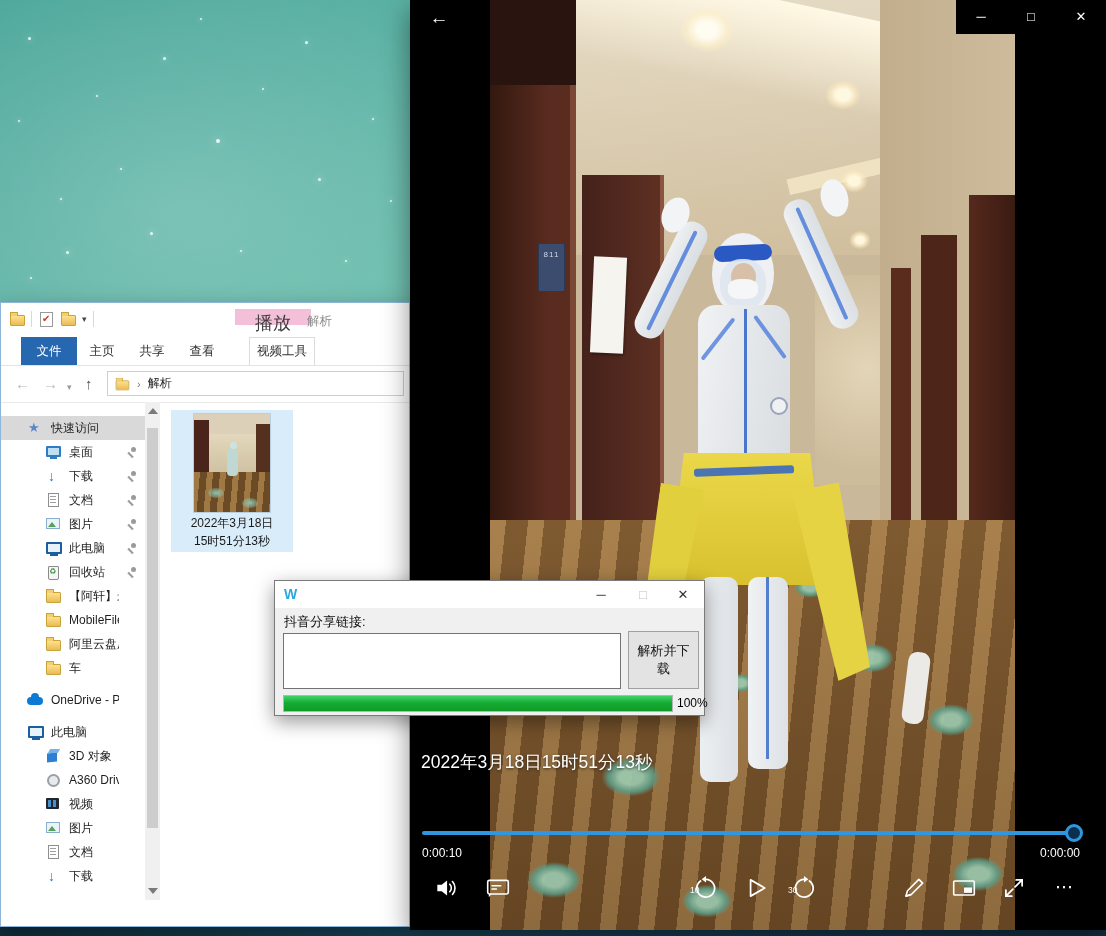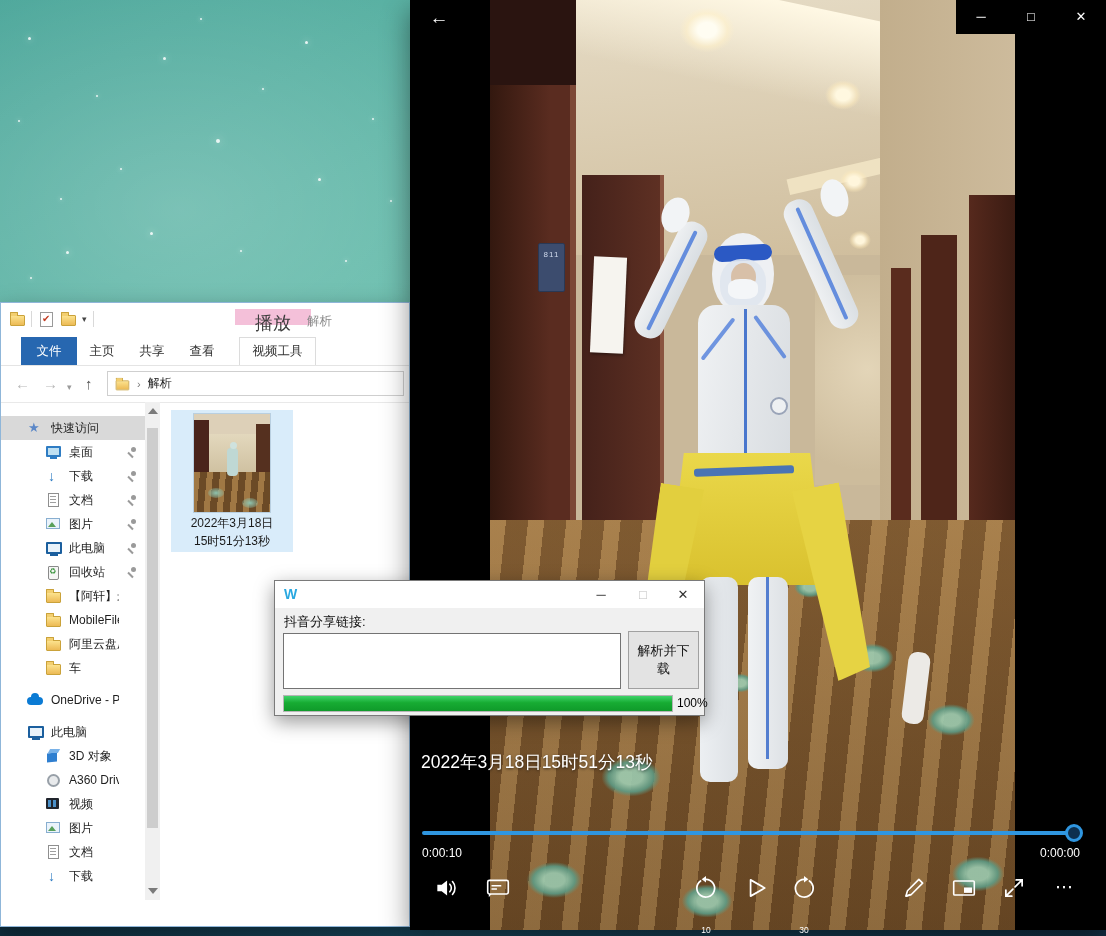--- a/index.html
+++ b/index.html
@@ -18,21 +18,21 @@
   #ex-titlebar{position:relative;height:34px;background:#fff;}
   .qat{position:absolute;left:8px;top:8px;display:flex;align-items:center;gap:6px;}
   .vsep{width:1px;height:16px;background:#d9d9d9;}
   .caret{font-size:9px;color:#444;line-height:16px;}
   #ctx-label{position:absolute;left:220px;top:6px;width:76px;height:16px;background:#f4c0d9;
     color:#3c3c3c;font-size:18px;text-align:center;line-height:28px;margin-left:14px;}
   #win-title{position:absolute;left:306px;top:10px;color:#8a8a8a;font-size:12.5px;}
   #ex-tabs{position:relative;height:28px;display:flex;align-items:stretch;border-bottom:1px solid #e4e4e4;}
   .tab{font-size:12.5px;color:#333;display:flex;align-items:center;justify-content:center;width:50px;}
   .t-file{background:#2767b0;color:#fff;width:56px;margin-left:20px;}
-  .t-ctx{width:77px;margin-left:12px;border:1px solid #dcdcdc;border-bottom:none;background:#fff;box-sizing:border-box;}
+  .t-ctx{width:66px;margin-left:22px;border:1px solid #dcdcdc;border-bottom:none;background:#fff;box-sizing:border-box;}
   #ex-nav{position:relative;height:36px;border-bottom:1px solid #e9e9e9;}
   .navg{position:absolute;top:7px;font-size:15px;line-height:22px;}
   #addrbox{position:absolute;left:106px;right:5px;top:5px;height:25px;border:1px solid #cfcfcf;background:#fff;
     display:flex;align-items:center;padding-left:6px;gap:7px;box-sizing:border-box;}
   #addrbox .chev{color:#7a7a7a;font-size:11px;}
   #addrbox .ptxt{font-size:12px;color:#1e1e1e;}
   #ex-body{position:absolute;left:0;top:99px;right:0;bottom:26px;overflow:hidden;}
   #sidebar{position:absolute;left:0;top:0;width:144px;bottom:0;padding-top:14px;box-sizing:border-box;}
   .side-row{display:flex;align-items:center;height:24px;padding-left:26px;padding-right:8px;gap:8px;}
   .side-row.lv1{padding-left:44px;}
@@ -89,21 +89,21 @@
   #pl-back{position:absolute;left:10px;top:4px;width:38px;height:28px;color:#fff;font-size:19px;line-height:28px;text-align:center;z-index:40;}
   #pl-winbtns{position:absolute;right:0;top:0;width:150px;height:34px;display:flex;z-index:40;background:#000;}
   #pl-winbtns span{flex:1;color:#fff;font-size:13px;text-align:center;line-height:34px;}
   #pl-title{position:absolute;left:11px;top:750px;color:#fff;font-size:17.5px;z-index:40;text-shadow:0 1px 3px rgba(0,0,0,.6);}
   #seekline{position:absolute;left:12px;top:831px;width:652px;height:4px;background:#2f96e0;border-radius:2px;z-index:40;}
   #seekhandle{position:absolute;left:655px;top:824px;width:18px;height:18px;border-radius:50%;background:#0d2f4e;border:3px solid #2f96e0;box-sizing:border-box;z-index:41;}
   .ptime{position:absolute;top:846px;color:#fff;font-size:12px;z-index:40;}
   #pcontrols{position:absolute;left:0;top:870px;width:696px;height:40px;z-index:40;}
   .pbtn{position:absolute;width:32px;height:32px;top:2px;}
   .pbtn svg{width:26px;height:26px;margin:3px;}
-  .skiplabel{position:absolute;left:0;right:0;top:13px;text-align:center;color:#fff;font-size:8.5px;margin-top:40px;}
+  .skiplabel{position:absolute;left:0;right:0;top:13px;color:#fff;font-size:8.5px;}
   
   #ceiling{position:absolute;left:0;top:0;width:525px;height:255px;background:linear-gradient(175deg,#e6dcc6,#cfbd9c);}
   .cove1{position:absolute;left:-40px;top:-20px;width:460px;height:95px;transform:rotate(12deg);
     background:linear-gradient(#fff8e4,rgba(255,248,228,0));}
   .cove2{position:absolute;right:-30px;top:150px;width:260px;height:16px;transform:rotate(-13deg);background:rgba(245,233,200,.8);}
   .glow{position:absolute;border-radius:50%;}
   #farwall{position:absolute;left:325px;top:275px;width:105px;height:210px;background:radial-gradient(circle at 50% 45%,#e3d5b8,#cdbc9c 80%);}
   #lintel{position:absolute;left:0;top:0;width:86px;height:100px;background:#2a1410;}
   #door1{position:absolute;left:0;top:85px;width:80px;height:562px;background:linear-gradient(90deg,#33180f,#5a2c20 75%);border-right:6px solid #7c4836;}
   #door2{position:absolute;left:92px;top:175px;width:78px;height:395px;background:linear-gradient(90deg,#44211a,#5e3023);border-right:4px solid #8a5440;}

